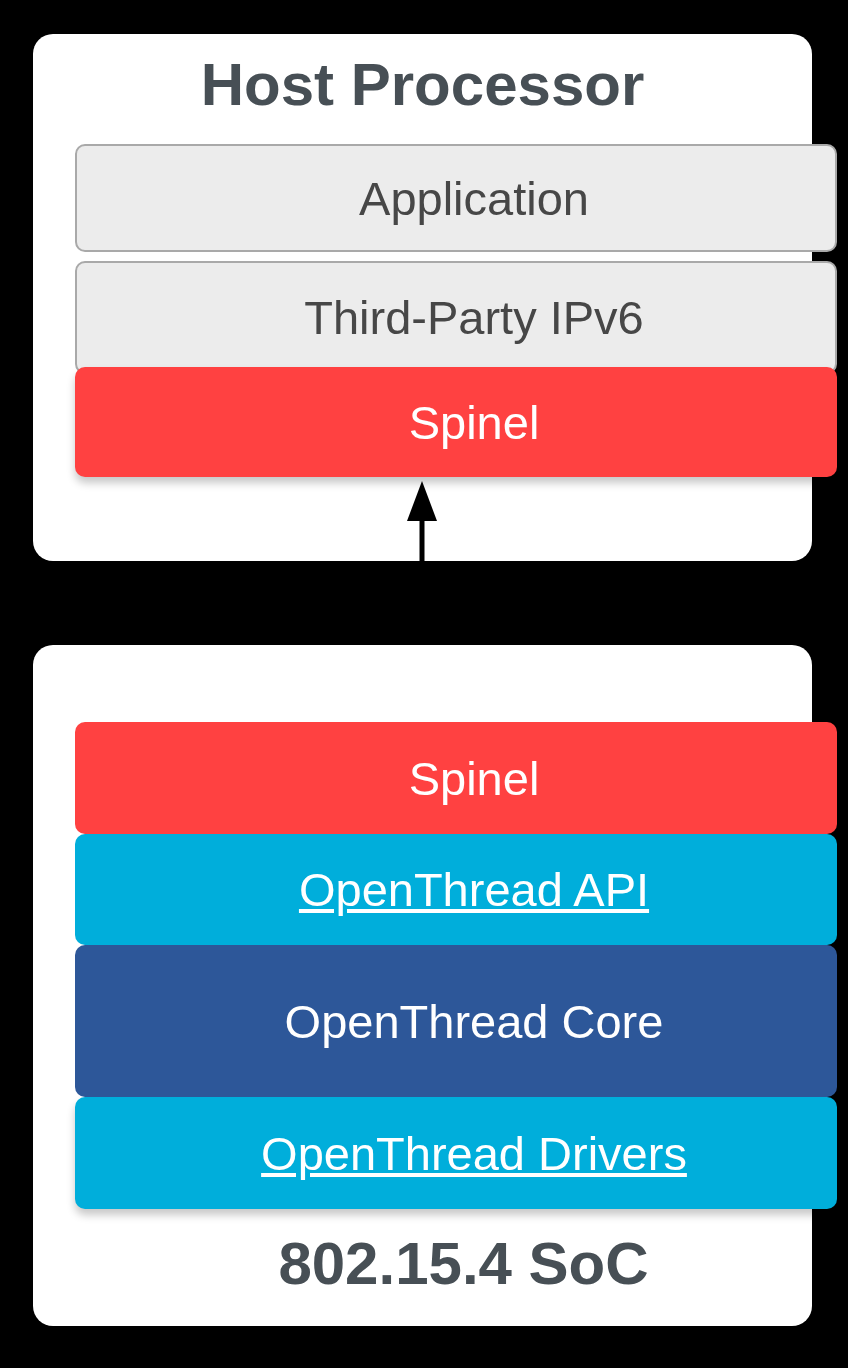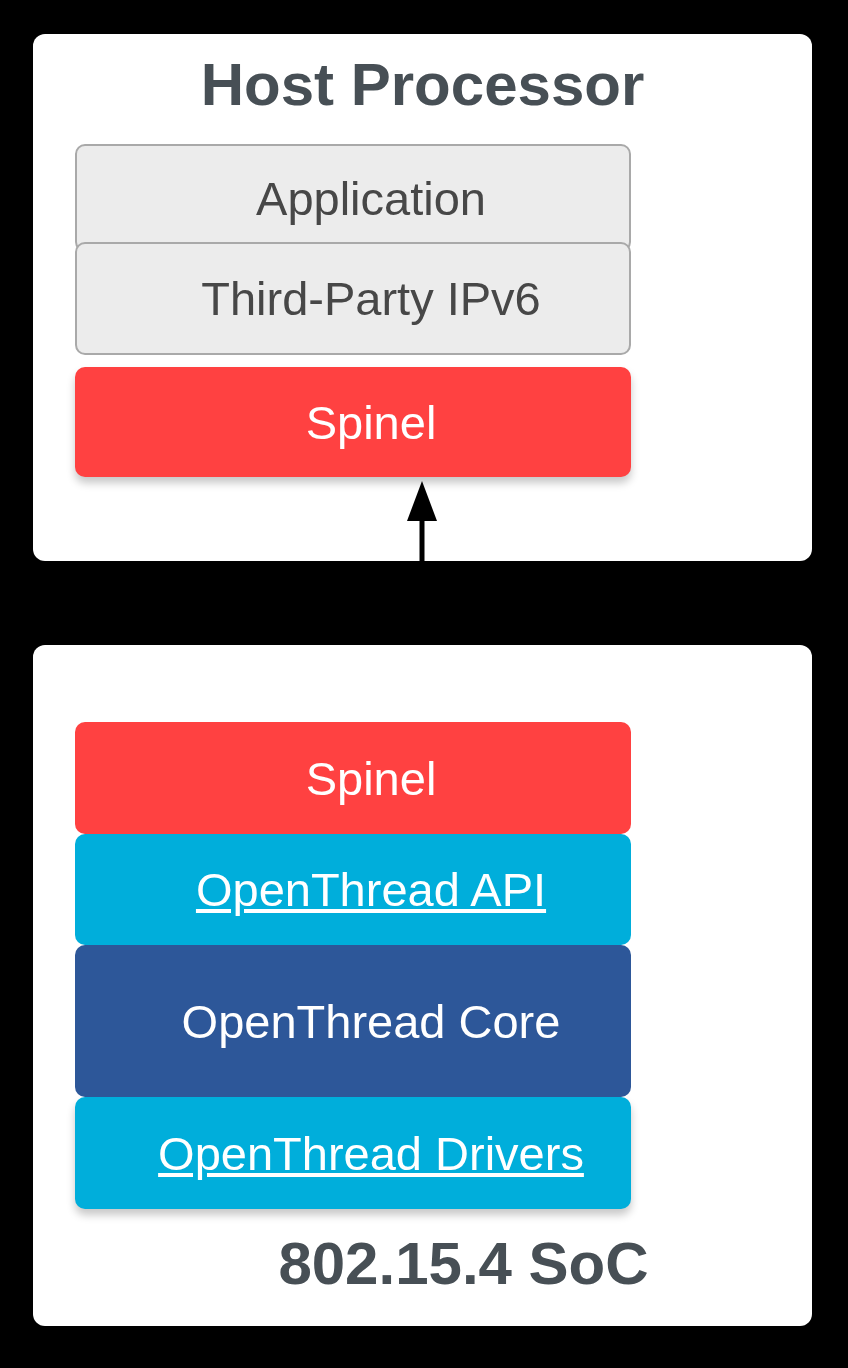--- a/index.html
+++ b/index.html
@@ -13,21 +13,21 @@
     height: 1368px;
     background: var(--page-background, #000000);
     font-family: "Liberation Sans", sans-serif;
     overflow: hidden;
   }
   .card {
     position: absolute;
     left: 33px;
     width: 779px;
     background: var(--card-background, #FFFFFF);
-    border-radius: 12px;
+    border-radius: 20px;
   }
   #host-card { top: 34px;  height: 527px; }
   #soc-card  { top: 645px; height: 681px; }
 
   .card-title {
     position: absolute;
     left: 0;
     width: 100%;
     text-align: center;
     font-size: 60px;
@@ -35,21 +35,21 @@
     line-height: 1.1;
     color: var(--heading-text, #474F55);
     white-space: nowrap;
   }
   #host-title { top: 18px; }
   #soc-title  { top: 586px; padding-left: 41px; }
 
   .layer {
     position: absolute;
     left: 42px;
-    width: 556px;
+    width: 762px;
     box-sizing: border-box;
     display: flex;
     align-items: center;
     justify-content: center;
     font-size: 47px;
     line-height: 1;
     border-radius: 10px;
     white-space: nowrap;
     padding-left: 36px;
   }
@@ -58,21 +58,21 @@
     border: 2px solid var(--layer-gray-border, #A9A9A9);
     color: var(--gray-layer-text, #474747);
   }
   .layer.red  { background: var(--spinel-red, #FF4141);          color: #FFFFFF; }
   .layer.cyan { background: var(--openthread-cyan, #00AEDB);     color: #FFFFFF; text-decoration: underline; }
   .layer.blue { background: var(--openthread-core-blue, #2D5799);color: #FFFFFF; }
   .layer.shadow { box-shadow: 0 6px 9px rgba(0,0,0,0.22); }
 
   
   #host-layer-0 { top: 110px; height: 108px; }
-  #host-layer-1 { top: 208px; height: 113px; }
+  #host-layer-1 { top: 227px; height: 113px; }
   #host-layer-2 { top: 333px; height: 110px; }
 
   
   #soc-layer-0 { top: 77px;  height: 112px; }
   #soc-layer-1 { top: 189px; height: 111px; }
   #soc-layer-2 { top: 300px; height: 152px; }
   #soc-layer-3 { top: 452px; height: 112px; }
 
   #connector {
     position: absolute;

